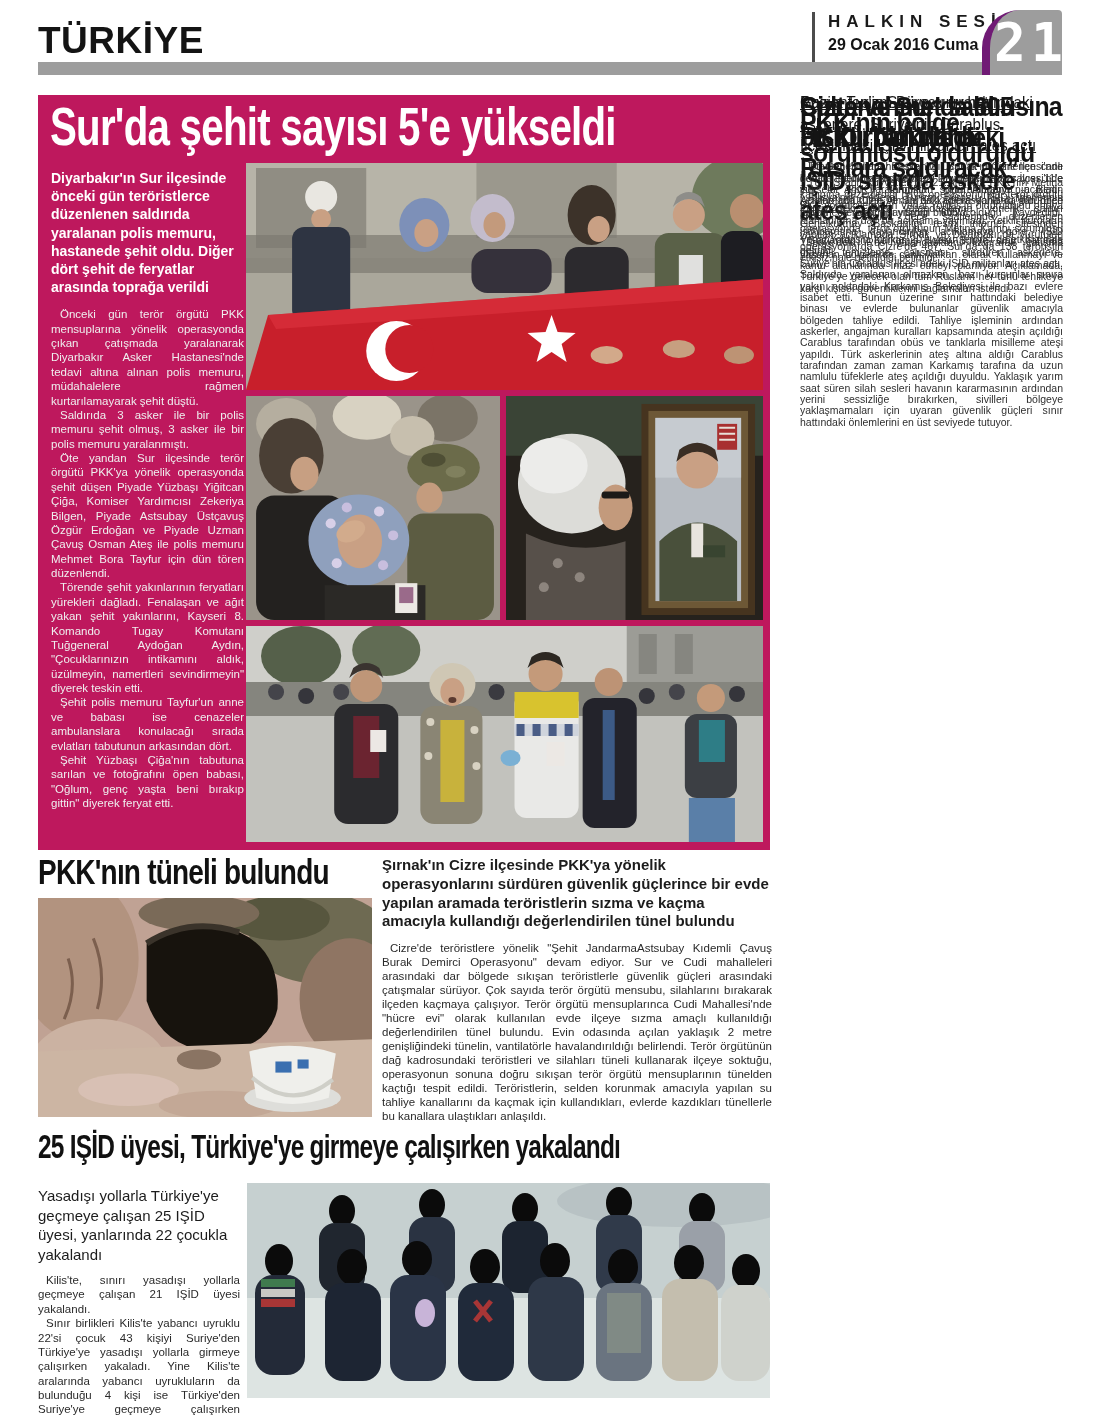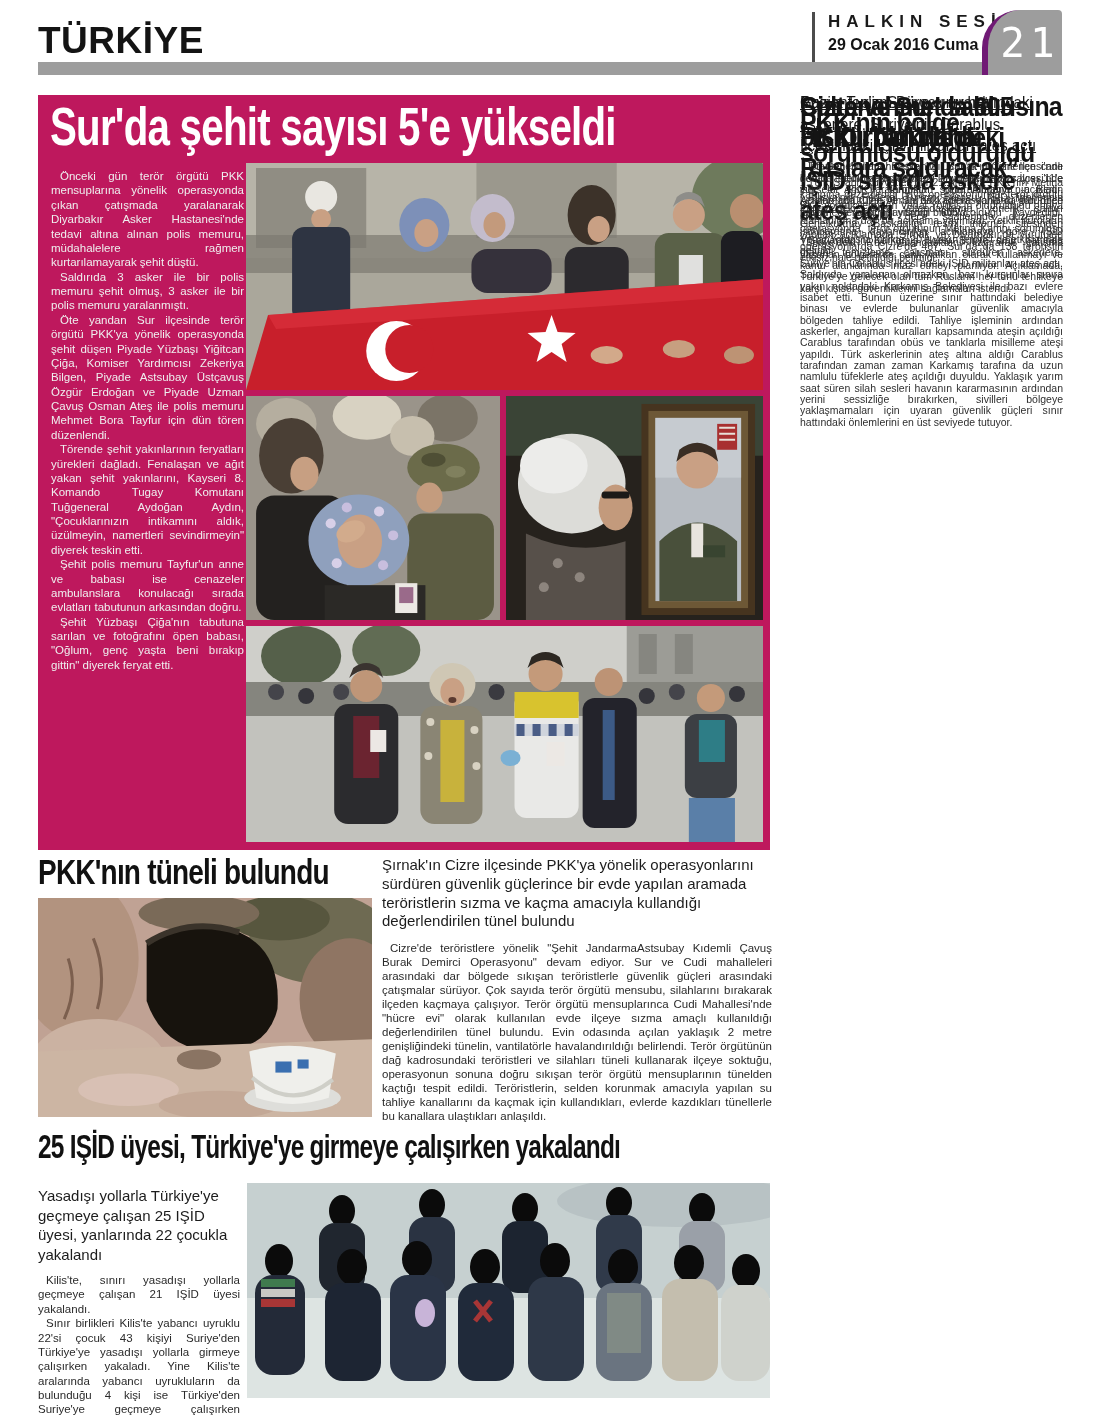--- a/index.html
+++ b/index.html
@@ -9,22 +9,22 @@
   .abs{position:absolute}
 
   
   .masthead-section{left:38px;top:20px;font-weight:bold;font-size:37px;
         letter-spacing:.5px;color:#141414}
   .masthead-bar{left:38px;top:62px;width:1024px;height:13px;background:#9d9d9d}
   .mh-right{left:812px;top:12px;width:168px;height:50px;border-left:3px solid #4c4c4c;padding-left:13px}
   .paper-name{font-weight:bold;font-size:17px;letter-spacing:6px;color:#1a1a1a;white-space:nowrap}
   .paper-date{font-weight:bold;font-size:16px;margin-top:4px;color:#141414}
   .page-num{left:982px;top:10px;width:80px;height:65px;background:#9d9d9d;border-radius:38px 4px 0 0;
-        border-left:6px solid #701a75;display:flex;align-items:center;justify-content:center;
-        color:#fff;font-family:"DejaVu Sans Mono",monospace;font-weight:normal;font-size:41px;letter-spacing:5px;
+        border-left:8px solid #701a75;display:flex;align-items:center;justify-content:center;
+        color:#fff;font-family:"DejaVu Sans Mono",monospace;font-weight:bold;font-size:53px;letter-spacing:5px;
         padding-left:10px}
 
   
   .main-block{left:38px;top:95px;width:732px;height:755px;background:#be185d;color:#fff}
   .main-headline{position:absolute;left:12px;top:0px;height:64px;font-size:53px;font-weight:bold;
         letter-spacing:-1px;white-space:nowrap;transform:scaleX(.76);transform-origin:0 0;color:#fff;
         line-height:64px}
   .main-left{position:absolute;left:13px;top:74px;width:193px}
   .main-intro{font-size:14px;font-weight:bold;line-height:1.3;color:#fff;margin-bottom:11px}
   .main-left p{font-size:11.5px;line-height:1.25;text-align:justify;text-indent:9px;color:#efefef}
@@ -33,21 +33,21 @@
   .ph{width:100%;height:100%;overflow:hidden}
   .span2{grid-column:1/3}
   .ph svg{display:block;width:100%;height:100%}
 
   
   .tunnel-headline{left:38px;top:852px;font-size:35px;font-weight:bold;letter-spacing:-1px;
         white-space:nowrap;transform:scaleX(.8);transform-origin:0 0;color:#111}
   .tunnel-photo{left:38px;top:898px;width:334px;height:219px;overflow:hidden}
   .tunnel-photo svg{display:block;width:100%;height:100%}
   .tunnel-col{left:382px;top:856px;width:390px}
-  .tunnel-intro{font-size:15px;font-weight:normal;line-height:1.25;color:#1c1c1c;margin-bottom:10px}
+  .tunnel-intro{font-size:15px;font-weight:bold;line-height:1.25;color:#1c1c1c;margin-bottom:10px}
   .tunnel-body{font-size:11.5px;line-height:1.22;text-align:justify;color:#2a2a2a;text-indent:8px}
 
   
   .isid-headline{left:38px;top:1128px;font-size:33px;font-weight:bold;letter-spacing:-1px;
         white-space:nowrap;transform:scaleX(.74);transform-origin:0 0;color:#111}
   .isid-col{left:38px;top:1186px;width:202px}
   .isid-intro{font-size:15px;font-weight:normal;line-height:1.3;color:#1c1c1c;margin-bottom:9px}
   .isid-col p{font-size:11.5px;line-height:1.25;text-align:justify;text-indent:8px;color:#2a2a2a}
   .isid-photo{left:247px;top:1183px;width:523px;height:215px;overflow:hidden}
   .isid-photo svg{display:block;width:100%;height:100%}
@@ -72,25 +72,26 @@
   <div class="abs mh-right">
     <div class="paper-name">HALKIN SESİ</div>
     <div class="paper-date">29 Ocak 2016 Cuma</div>
   </div>
   <div class="abs page-num">21</div>
 
   <div class="abs main-block">
     <div class="main-headline">Sur'da şehit sayısı 5'e yükseldi</div>
 
     <div class="main-left">
+      <div class="main-intro">Diyarbakır'ın Sur ilçesinde önceki gün teröristlerce düzenlenen saldırıda yaralanan polis memuru, hastanede şehit oldu. Diğer dört şehit de feryatlar arasında toprağa verildi</div>
       <p>Önceki gün terör örgütü PKK mensuplarına yönelik operasyonda çıkan çatışmada yaralanarak Diyarbakır Asker Hastanesi'nde tedavi altına alınan polis memuru, müdahalelere rağmen kurtarılamayarak şehit düştü.</p>
       <p>Saldırıda 3 asker ile bir polis memuru şehit olmuş, 3 asker ile bir polis memuru yaralanmıştı.</p>
       <p>Öte yandan Sur ilçesinde terör örgütü PKK'ya yönelik operasyonda şehit düşen Piyade Yüzbaşı Yiğitcan Çiğa, Komiser Yardımcısı Zekeriya Bilgen, Piyade Astsubay Üstçavuş Özgür Erdoğan ve Piyade Uzman Çavuş Osman Ateş ile polis memuru Mehmet Bora Tayfur için dün tören düzenlendi.</p>
       <p>Törende şehit yakınlarının feryatları yürekleri dağladı. Fenalaşan ve ağıt yakan şehit yakınlarını, Kayseri 8. Komando Tugay Komutanı Tuğgeneral Aydoğan Aydın, "Çocuklarınızın intikamını aldık, üzülmeyin, namertleri sevindirmeyin" diyerek teskin etti.</p>
-      <p>Şehit polis memuru Tayfur'un anne ve babası ise cenazeler ambulanslara konulacağı sırada evlatları tabutunun arkasından doğru.</p>
+      <p>Şehit polis memuru Tayfur'un anne ve babası ise cenazeler ambulanslara konulacağı sırada evlatları tabutunun arkasından dört.</p>
       <p>Şehit Yüzbaşı Çiğa'nın tabutuna sarılan ve fotoğrafını öpen babası, "Oğlum, genç yaşta beni bırakıp gittin" diyerek feryat etti.</p>
     </div>
 
     <div class="photos">
 
       <div class="ph span2">
         <svg viewBox="0 0 516 227" preserveAspectRatio="none">
           <rect width="516" height="227" fill="#aaa79b"></rect>
           <rect width="516" height="95" fill="#b7b4a8"></rect>
           <rect x="10" y="5" width="110" height="80" fill="#908d83"></rect>

